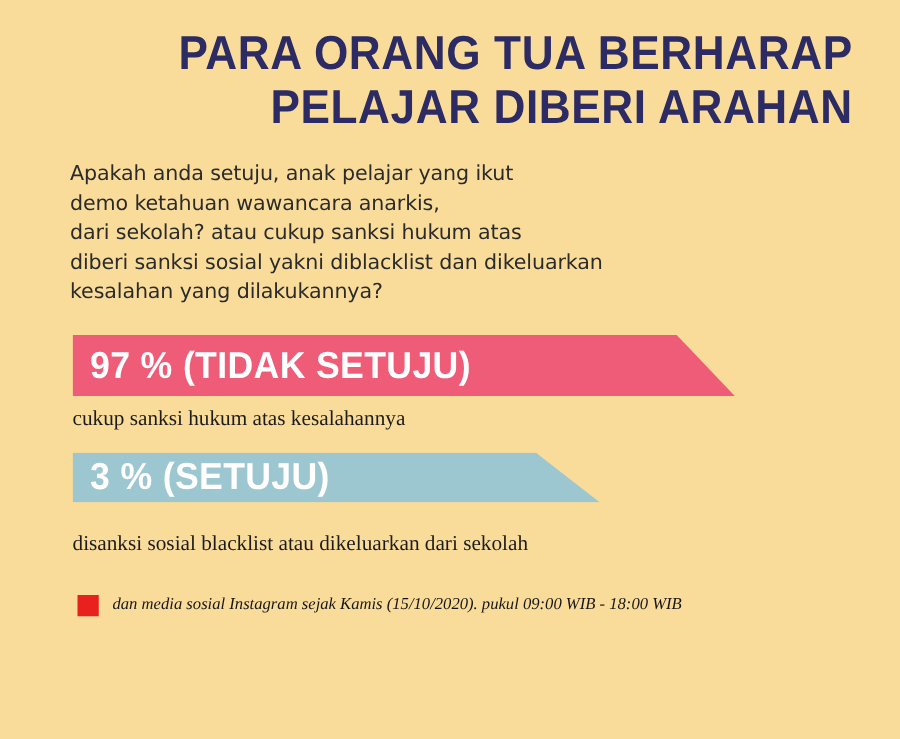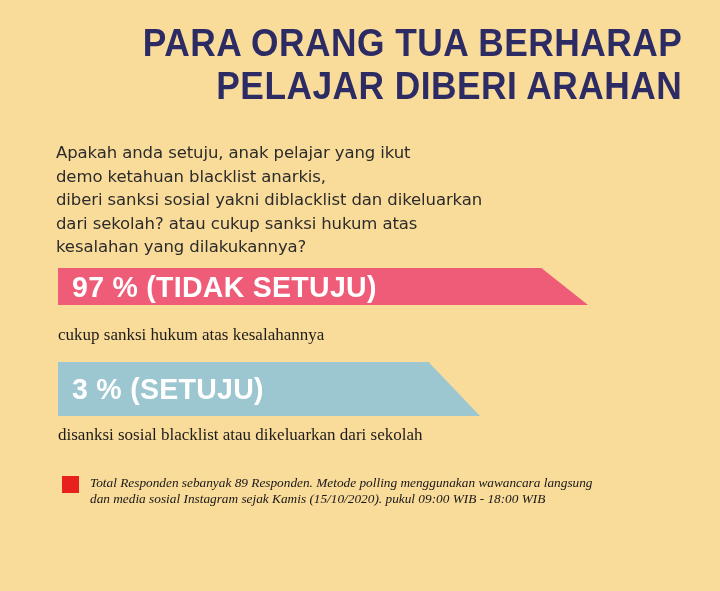--- a/index.html
+++ b/index.html
@@ -33,21 +33,21 @@
     letter-spacing: 0.5px;
     text-transform: uppercase;
     transform: scaleX(0.93);
     transform-origin: center center;
     white-space: nowrap;
   }
 
   
   .question-block {
     position: absolute;
-    top: 141px;
+    top: 127px;
     left: 56px;
     width: 600px;
   }
   .question-line {
     color: #2b2b2b;
     font-family: "DejaVu Sans", "Liberation Sans", sans-serif;
     font-size: 16.5px;
     line-height: 23.5px;
     white-space: nowrap;
     letter-spacing: -0.1px;
@@ -73,30 +73,30 @@
     font-size: 30px;
     letter-spacing: 0.3px;
     transform: scaleX(0.95);
     transform-origin: left center;
     margin-left: 14px;
     white-space: nowrap;
   }
   #bar-no {
     top: 268px;
     width: 530px;
-    height: 37px;
+    height: 49px;
   }
   #bar-no .bar-shape {
     background: #ee5c77;
     clip-path: polygon(0 0, 91.2% 0, 100% 100%, 0 100%);
   }
   #bar-yes {
     top: 362px;
     width: 422px;
-    height: 54px;
+    height: 40px;
   }
   #bar-yes .bar-shape {
     background: #9cc6d0;
     clip-path: polygon(0 0, 87.8% 0, 100% 100%, 0 100%);
   }
 
   
   .caption {
     position: absolute;
     left: 58px;
@@ -137,37 +137,36 @@
 </head>
 <body>
 
 <div class="title-block">
   <div class="title-line">PARA ORANG TUA BERHARAP</div>
   <div class="title-line">PELAJAR DIBERI ARAHAN</div>
 </div>
 
 <div class="question-block">
   <div class="question-line">Apakah anda setuju, anak pelajar yang ikut</div>
-  <div class="question-line">demo ketahuan blacklist anarkis,</div>
+  <div class="question-line">demo ketahuan wawancara anarkis,</div>
+  <div class="question-line">dari sekolah? atau cukup sanksi hukum atas</div>
   <div class="question-line">diberi sanksi sosial yakni diblacklist dan dikeluarkan</div>
-  <div class="question-line">dari sekolah? atau cukup sanksi hukum atas</div>
   <div class="question-line">kesalahan yang dilakukannya?</div>
 </div>
 
 <div class="bar" id="bar-no">
   <div class="bar-shape"></div>
   <div class="bar-label">97 % (TIDAK SETUJU)</div>
 </div>
 <div class="caption" id="caption-no">cukup sanksi hukum atas kesalahannya</div>
 
 <div class="bar" id="bar-yes">
   <div class="bar-shape"></div>
   <div class="bar-label">3 % (SETUJU)</div>
 </div>
 <div class="caption" id="caption-yes">disanksi sosial blacklist atau dikeluarkan dari sekolah</div>
 
 <div class="footer-note">
   <div class="footer-bullet"></div>
   <div class="footer-text">
-    <div>Total Responden sebanyak 89 Responden. Metode polling menggunakan wawancara langsung</div>
     <div>dan media sosial Instagram sejak Kamis (15/10/2020). pukul 09:00 WIB - 18:00 WIB</div>
   </div>
 </div>
 
 </body></html>

